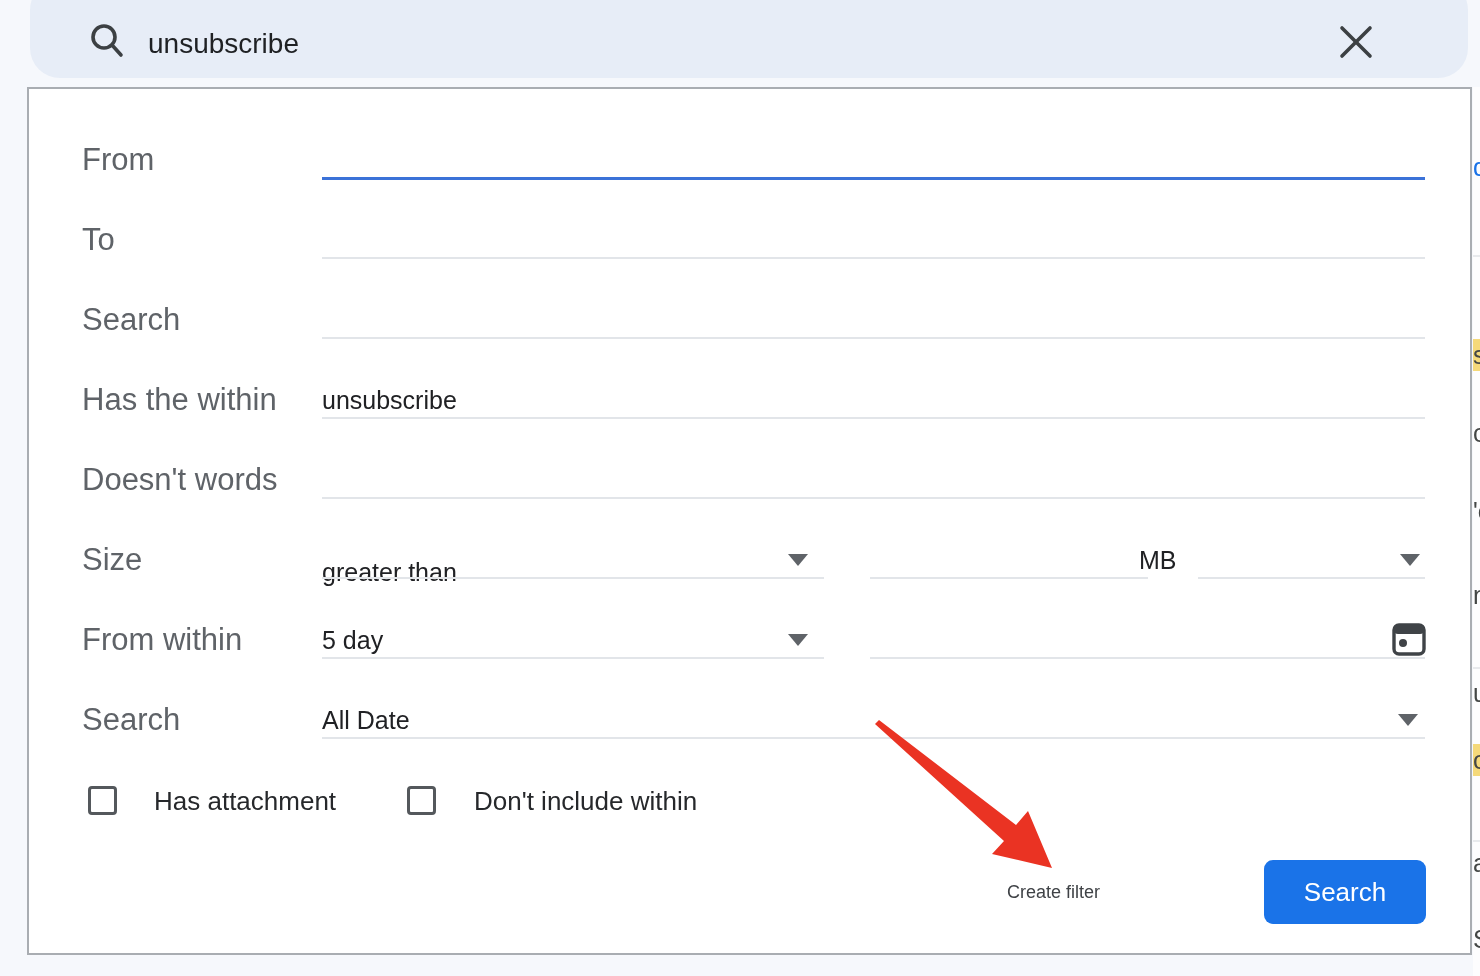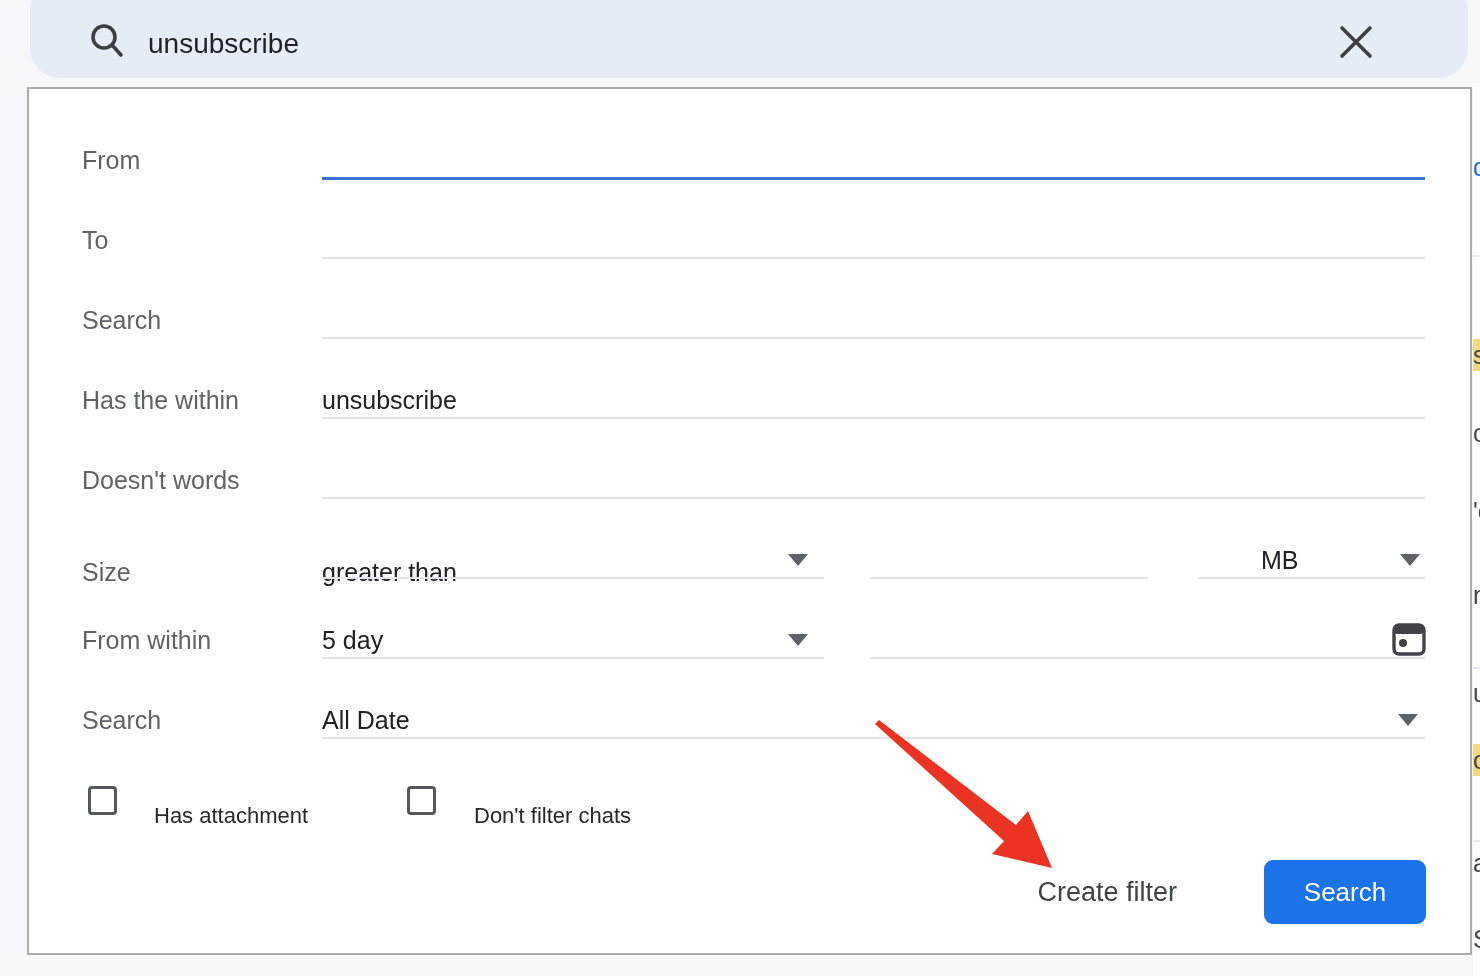--- a/index.html
+++ b/index.html
@@ -26,46 +26,46 @@
   .clear-btn { position:absolute; left:1305px; top:41px; width:42px; height:42px; cursor:pointer; }
 
   
   .panel {
     position:absolute; left:27px; top:87px; width:1445px; height:868px;
     background:#fff;
     border: 2px solid var(--panel-border, #a9adb2);
   }
   .flabel {
     position:absolute; left:53px; height:36px; line-height:36px;
-    font-size:25px; color: var(--label, #5f6368);
+    font-size:31px; color: var(--label, #5f6368);
   }
   .fvalue {
     position:absolute; left:293px; height:36px; line-height:36px;
     font-size:25px; color: var(--value, #202124); white-space:nowrap;
   }
   .underline { position:absolute; height:2px; background: var(--underline, #e2e5e9); }
   .underline.focus { height:3px; background: var(--focus, #1a73e8); }
   .dd-arrow {
     position:absolute; width:0; height:0;
     border-left:10px solid transparent; border-right:10px solid transparent;
     border-top:12px solid #5f6368;
   }
   .cal-wrap { position:absolute; left:1363px; top:532px; width:34px; height:36px; cursor:pointer; }
 
   
   .cbx {
     position:absolute; width:29px; height:29px; top:697px;
     border:3px solid #54585c; border-radius:4px; background:#fff; cursor:pointer;
   }
-  .cbx-label { position:absolute; top:709px; height:36px; line-height:36px; font-size:22px; color:#26282b; }
+  .cbx-label { position:absolute; top:694px; height:36px; line-height:36px; font-size:26px; color:#26282b; }
 
   
   .create-filter {
     position:absolute; left:978px; top:776px; width:170px; height:54px;
-    line-height:54px; text-align:right; font-size:27px; color:#3f4246; cursor:pointer;
+    line-height:54px; text-align:left; font-size:18px; color:#3f4246; cursor:pointer;
   }
   .search-btn {
     position:absolute; left:1235px; top:771px; width:162px; height:64px;
     background: var(--accent, #1a73e8); color:#fff; font-size:26px;
     border:none; border-radius:9px; cursor:pointer; text-align:center; line-height:64px;
   }
 
   
   .edge-strip {
     position:absolute; left:1473px; top:87px; width:7px; height:889px;
@@ -113,27 +113,27 @@
     <div class="underline" style="left:293px; top:248px; width:1103px"></div>
 
     <span class="flabel" style="top:293px">Has the within</span>
     <span class="fvalue" style="top:293px">unsubscribe</span>
     <div class="underline" style="left:293px; top:328px; width:1103px"></div>
 
     <span class="flabel" style="top:373px">Doesn't words</span>
     <span class="fvalue" style="top:373px"></span>
     <div class="underline" style="left:293px; top:408px; width:1103px"></div>
 
-    <span class="flabel" style="top:465px">Size</span>
+    <span class="flabel" style="top:453px">Size</span>
     <span class="fvalue" style="top:465px">greater than</span>
     <div class="dd-arrow" style="left:759px; top:465px"></div>
     <div class="underline" style="left:293px; top:488px; width:502px"></div>
     <span class="fvalue" style="left:841px; top:453px"></span>
     <div class="underline" style="left:841px; top:488px; width:278px"></div>
-    <span class="fvalue" style="left:1232px; top:453px">MB</span>
+    <span class="fvalue" style="left:1110px; top:453px">MB</span>
     <div class="dd-arrow" style="left:1371px; top:465px"></div>
     <div class="underline" style="left:1169px; top:488px; width:227px"></div>
 
     <span class="flabel" style="top:533px">From within</span>
     <span class="fvalue" style="top:533px">5 day</span>
     <div class="dd-arrow" style="left:759px; top:545px"></div>
     <div class="underline" style="left:293px; top:568px; width:502px"></div>
     <span class="fvalue" style="left:841px; top:533px"></span>
     <div class="underline" style="left:841px; top:568px; width:555px"></div>
     <div class="cal-wrap">
@@ -145,21 +145,21 @@
     </div>
 
     <span class="flabel" style="top:613px">Search</span>
     <span class="fvalue" style="top:613px">All Date</span>
     <div class="dd-arrow" style="left:1369px; top:625px"></div>
     <div class="underline" style="left:293px; top:648px; width:1103px"></div>
 
     <div class="cbx" style="left:59px"></div>
     <span class="cbx-label" style="left:125px">Has attachment</span>
     <div class="cbx" style="left:378px"></div>
-    <span class="cbx-label" style="left:445px">Don't filter chats</span>
+    <span class="cbx-label" style="left:445px">Don't include within</span>
 
     <div class="create-filter">Create filter</div>
     <div class="search-btn">Search</div>
   </div>
 
   <div class="edge-strip">
       <span class="frag" style="color: rgb(26, 115, 232); top: 66px;">d</span>
       <div class="frag-divider" style="top: 168px;"></div>
       <span class="frag hl" style="top: 252px;">s</span>
       <span class="frag" style="top: 332px;">c</span>

